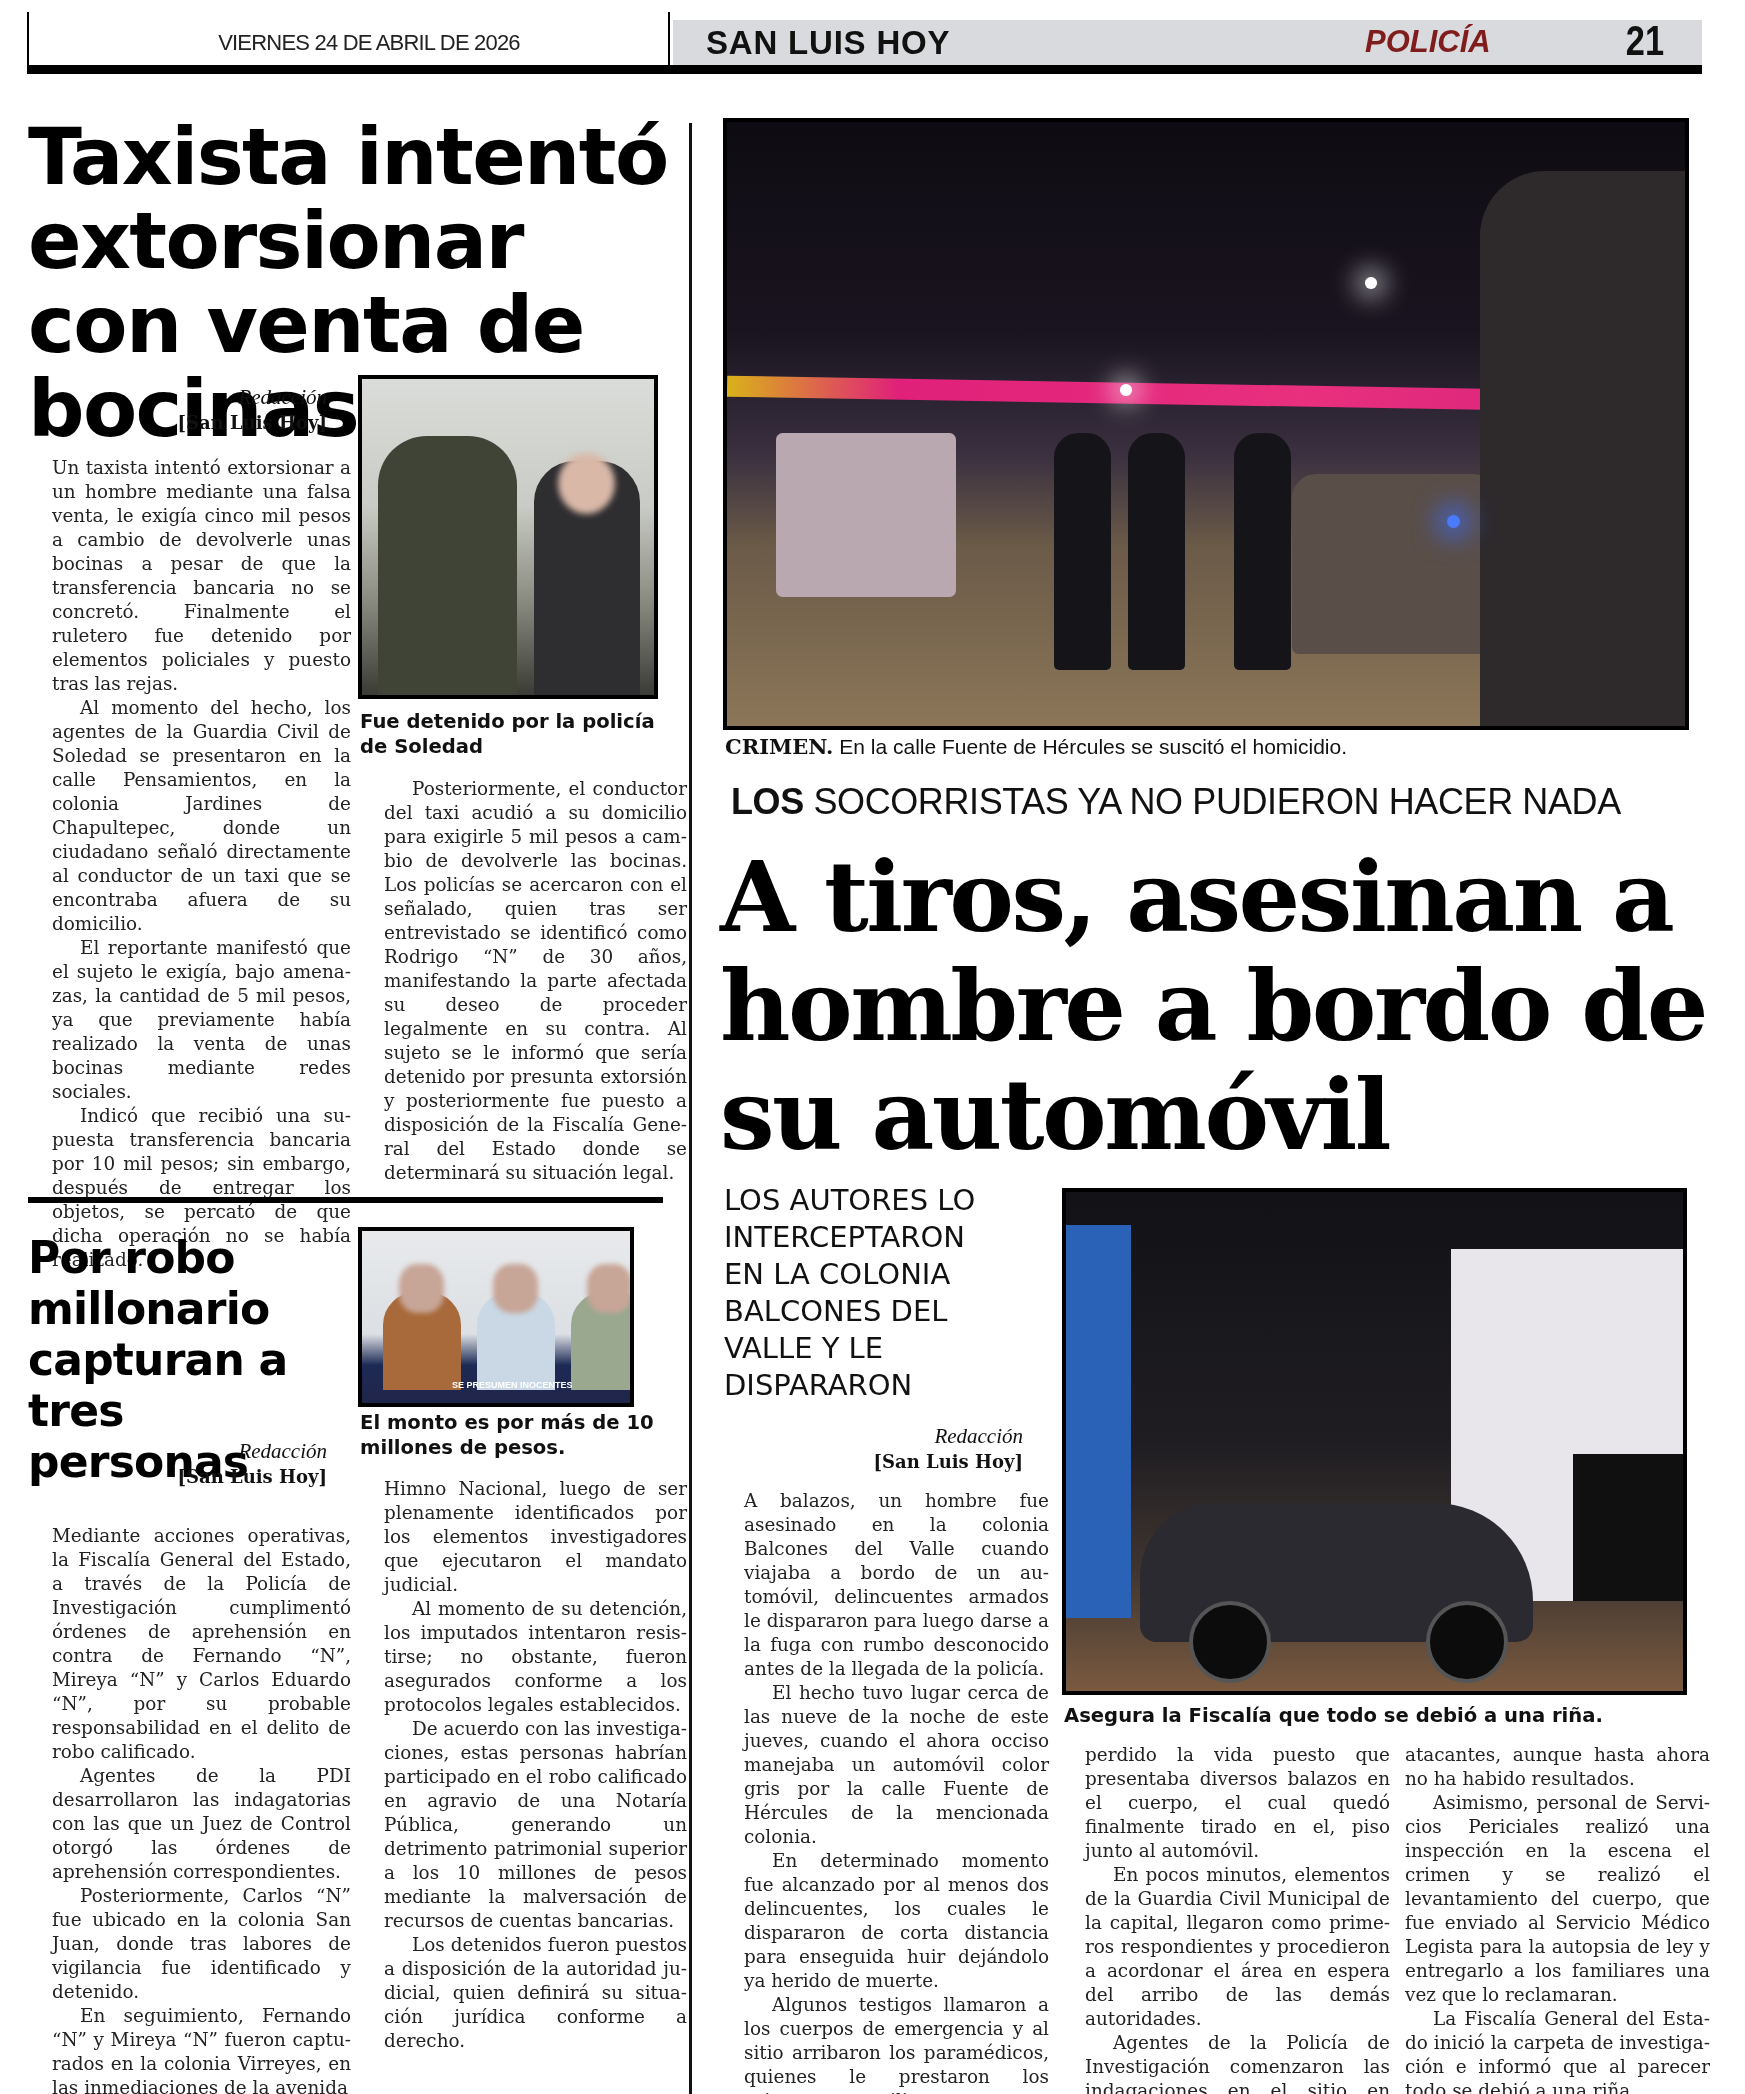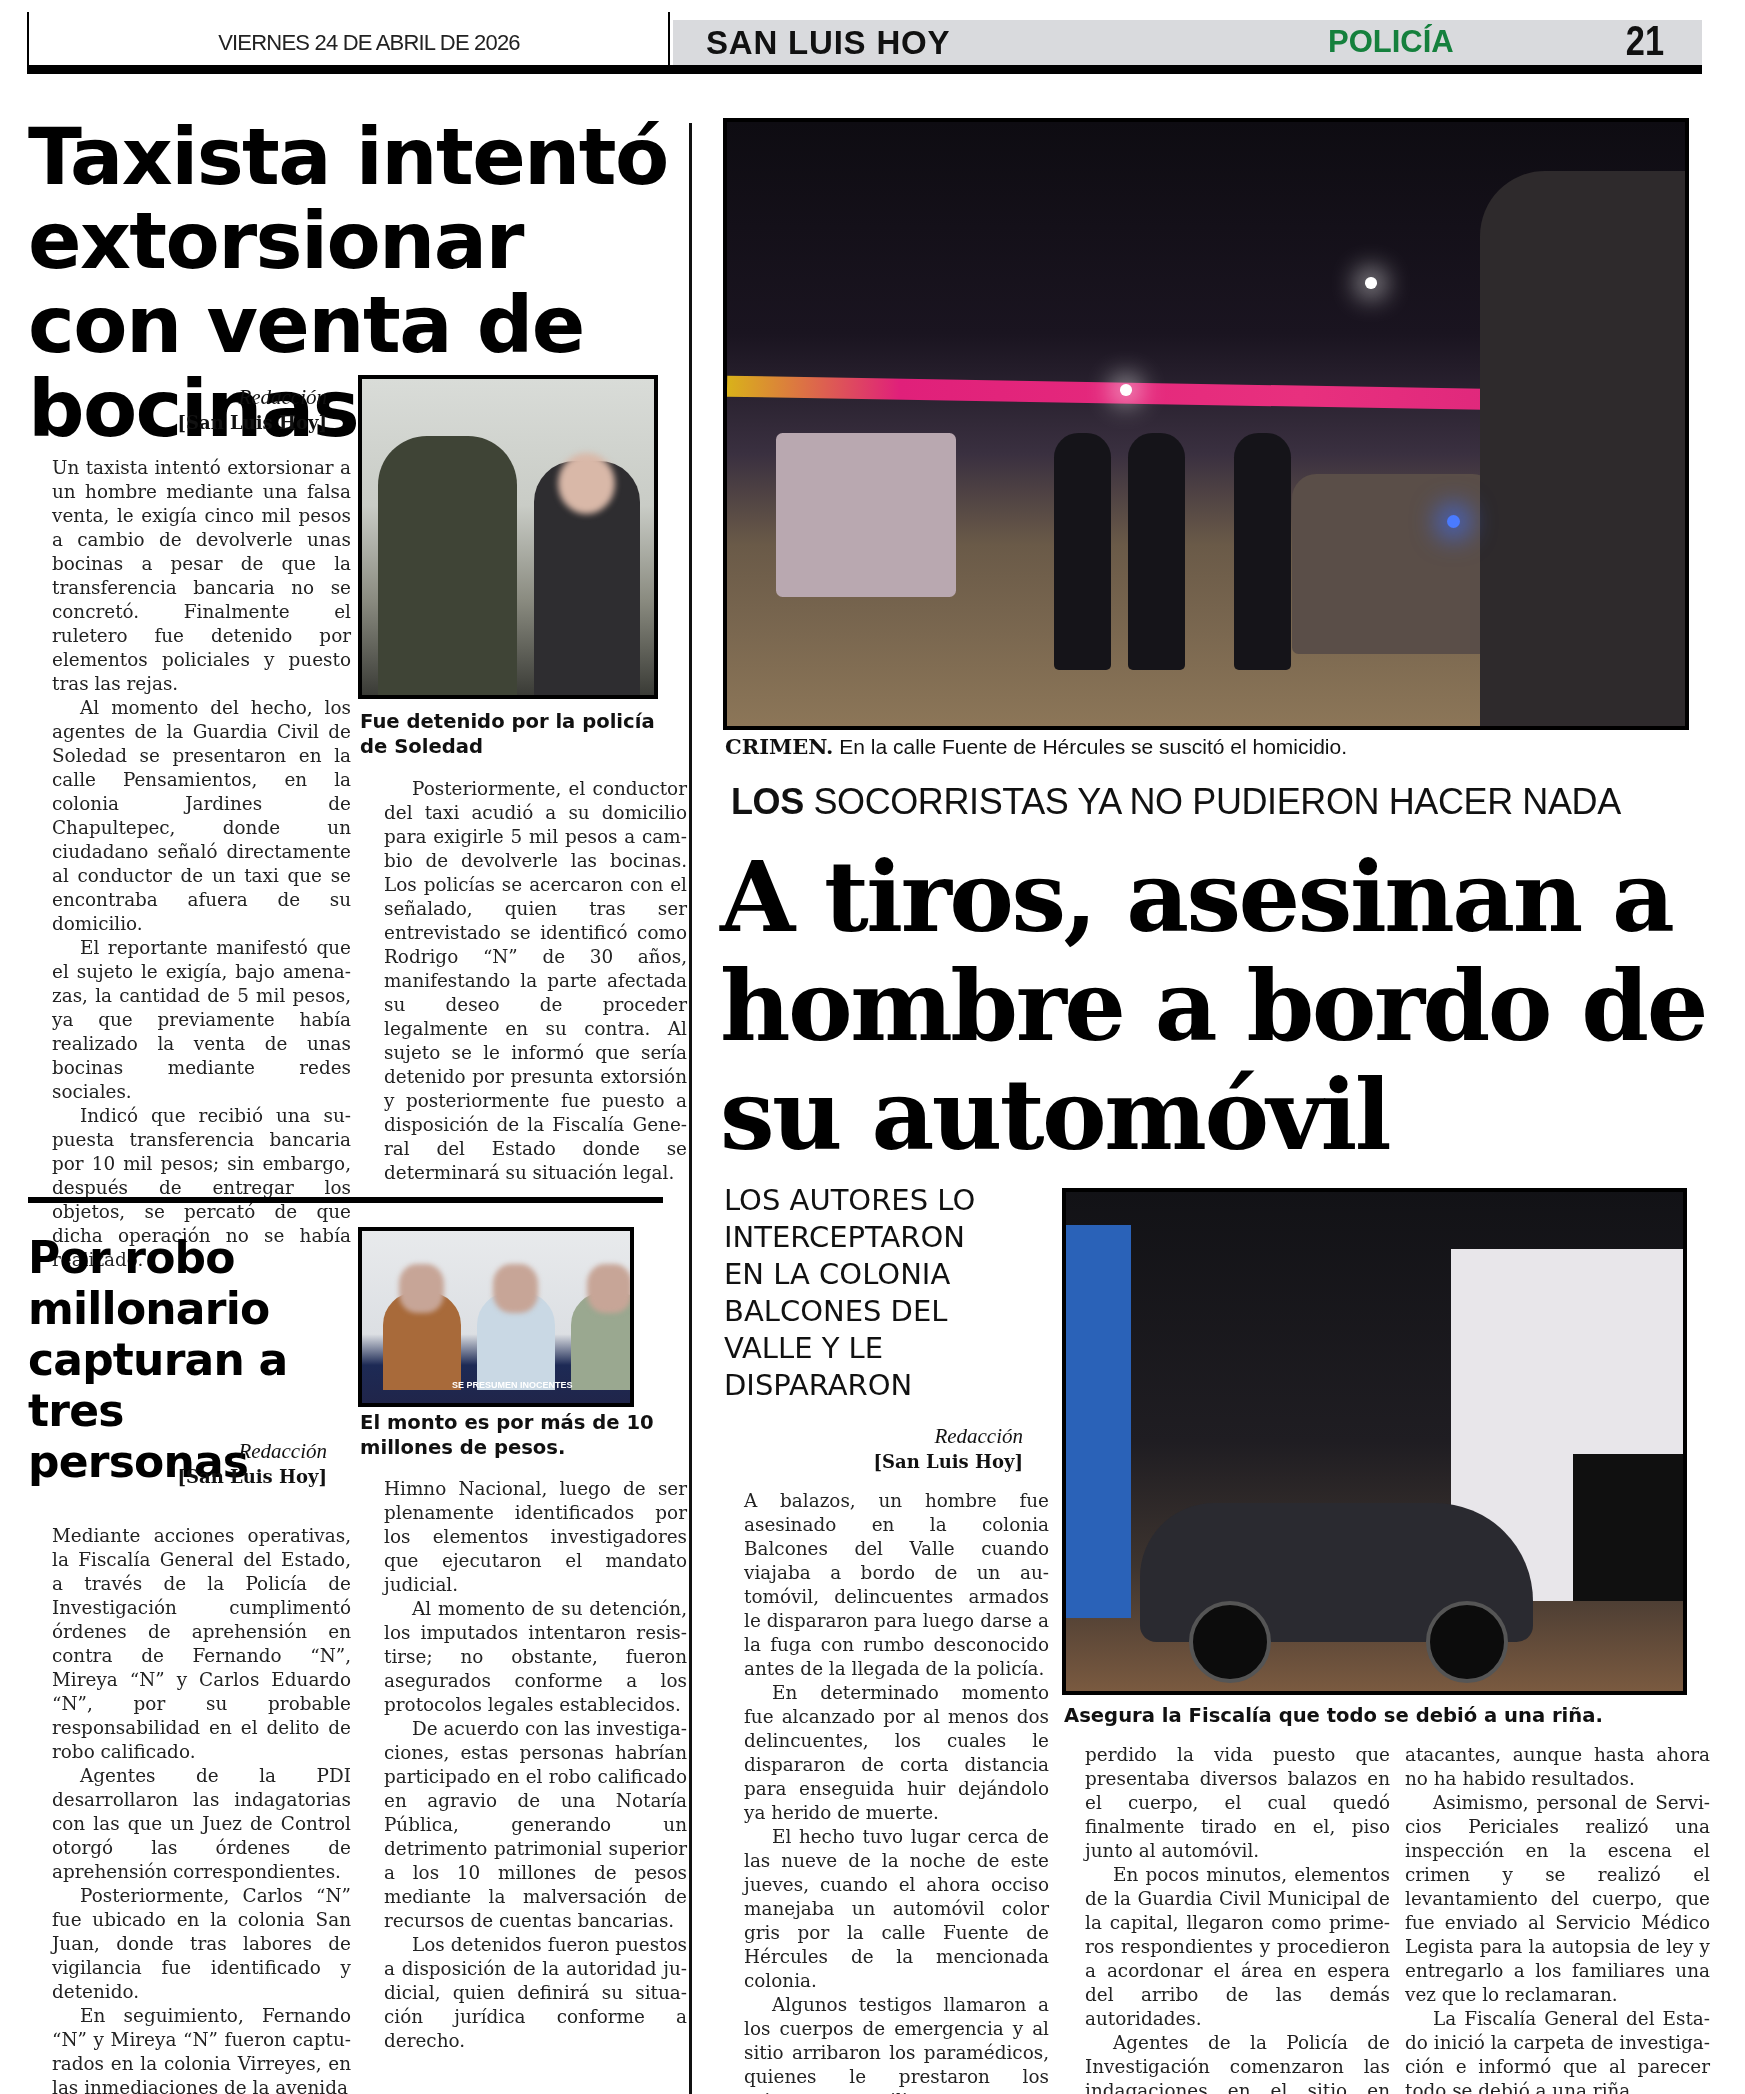--- a/index.html
+++ b/index.html
@@ -3,21 +3,21 @@
 <meta charset="utf-8">
 <style>
   html,body{margin:0;padding:0;background:#fff;}
   body{width:1745px;height:2095px;position:relative;overflow:hidden;font-family:"DejaVu Serif",serif;color:#111;}
   .abs{position:absolute;}
   
   .hdr-left{left:27px;top:11.5px;width:643px;height:54px;border-left:2.5px solid #000;border-right:2.5px solid #000;box-sizing:border-box;}
   .hdr-date{position:absolute;left:0;right:0;top:18px;text-align:center;font-family:"Liberation Sans",sans-serif;font-size:22px;letter-spacing:-0.8px;color:#222;margin-left:41px;}
   .hdr-band{left:673px;top:19.6px;width:1029px;height:46px;background:#d9dadd;}
   .hdr-brand{position:absolute;left:33px;top:4.9px;font-family:"Liberation Sans",sans-serif;font-weight:900;font-size:33px;letter-spacing:0.8px;color:#111;}
-  .hdr-section{position:absolute;left:655px;top:4.9px;font-family:"Liberation Sans",sans-serif;font-weight:700;font-size:31px;color:#15803d;}
+  .hdr-section{position:absolute;left:692px;top:4.9px;font-family:"Liberation Sans",sans-serif;font-weight:700;font-size:31px;color:#7f1d1d;font-style:italic;}
   .hdr-page{position:absolute;right:33px;top:-3.3px;font-family:"Liberation Sans",sans-serif;font-weight:900;font-size:43px;color:#111;transform:scaleX(0.8);}
   .hdr-bar{left:27px;top:65px;width:1675px;height:9px;background:#000;}
   .vrule{left:689px;top:123px;width:3.3px;height:1972px;background:#111;}
   .hrule{height:5.7px;background:#000;}
   
   .h-sans{font-family:"DejaVu Sans",sans-serif;font-weight:700;color:#000;letter-spacing:-1.6px;}
   .h1-left{left:28px;top:115px;width:655px;font-size:79px;line-height:84px;}
   .h2-left{left:28px;top:1232px;width:327px;font-size:44px;line-height:51px;letter-spacing:-0.8px;}
   .h-main{left:720px;top:843px;width:1007px;font-family:"DejaVu Serif",serif;font-weight:900;font-size:97px;line-height:109px;letter-spacing:-2.5px;color:#000;}
   .kicker{left:731px;top:781px;font-family:"Liberation Sans",sans-serif;font-size:36px;letter-spacing:-0.4px;color:#111;}
@@ -153,22 +153,22 @@
   <div class="bldg"></div>
   <div class="garage"></div>
   <div class="car"></div>
   <div class="wheel" style="left:123px;"></div>
   <div class="wheel" style="left:360px;"></div>
 </div>
 <div class="abs cap" style="left:1064px;top:1704px;width:622px;">Asegura la Fiscalía que todo se debió a una riña.</div>
 
 <div class="abs col" style="left:720px;top:1489px;width:305px;">
   <p>A balazos, un hombre fue asesina­do en la colonia Balcones del Valle cuando viajaba a bordo de un au­tomóvil, delincuentes armados le dispararon para luego darse a la fuga con rumbo desconocido an­tes de la llegada de la policía.</p>
+  <p>El hecho tuvo lugar cerca de las nueve de la noche de este jue­ves, cuando el ahora occiso ma­nejaba un automóvil color gris por la calle Fuente de Hércules de la mencionada colonia.</p>
   <p>En determinado momento fue alcanzado por al menos dos delincuentes, los cuales le dispa­raron de corta distancia para en­seguida huir dejándolo ya herido de muerte.</p>
-  <p>El hecho tuvo lugar cerca de las nueve de la noche de este jue­ves, cuando el ahora occiso ma­nejaba un automóvil color gris por la calle Fuente de Hércules de la mencionada colonia.</p>
   <p>Algunos testigos llamaron a los cuerpos de emergencia y al sitio arribaron los paramédicos, quienes le prestaron los primeros auxilios pero se percataron que ya había</p>
 </div>
 <div class="abs col" style="left:1061px;top:1743px;width:305px;">
   <p>perdido la vida puesto que presen­taba diversos balazos en el cuerpo, el cual quedó finalmente tirado en el, piso junto al automóvil.</p>
   <p>En pocos minutos, elementos de la Guardia Civil Municipal de la capital, llegaron como prime­ros respondientes y procedieron a acordonar el área en espera del arribo de las demás autoridades.</p>
   <p>Agentes de la Policía de Inves­tigación comenzaron las indaga­ciones en el sitio en espera de obtener pistas sobre los</p>
 </div>
 <div class="abs col" style="left:1381px;top:1743px;width:305px;">
   <p>atacantes, aunque hasta ahora no ha habido resultados.</p>
   <p>Asimismo, personal de Servi­cios Periciales realizó una inspec­ción en la escena el crimen y se realizó el levantamiento del cuer­po, que fue enviado al Servicio Médico Legista para la autopsia de ley y entregarlo a los familiares una vez que lo reclamaran.</p>

